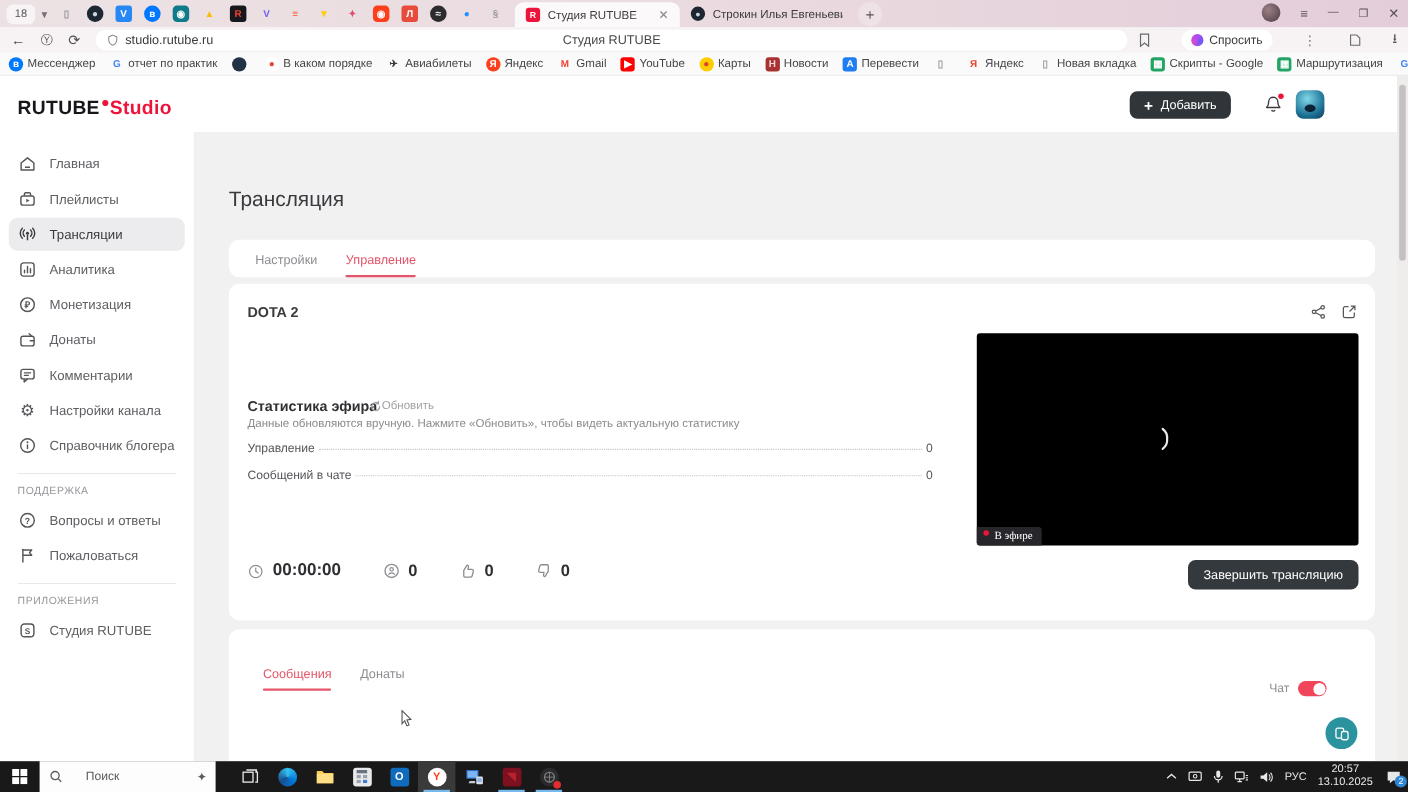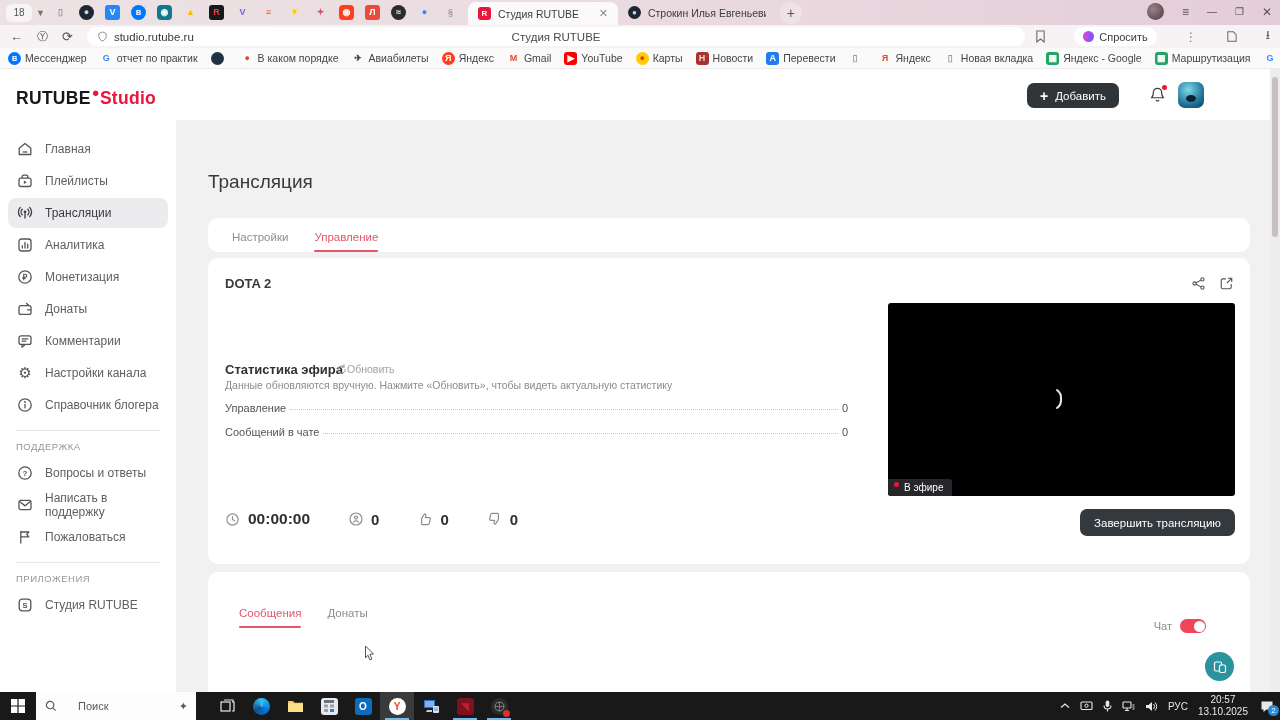--- a/index.html
+++ b/index.html
@@ -80,21 +80,21 @@
   .tb.red { color:#e4556a; }
   .tb.red .underline { position:absolute; left:0; right:0; bottom:0; height:2px; background:#e4556a; border-radius:2px; }
 
   .streamcard { margin-top:6px; height:306px; position:relative; }
   .stitle { position:absolute; left:17px; top:18px; font-size:13px; font-weight:600; color:#3a3a3e; }
   .cardicons { position:absolute; right:16px; top:18px; display:flex; gap:13px; color:#55555a; }
 
   .player { position:absolute; left:680px; top:45px; width:347px; height:193px; background:#000; border-radius:3px; }
   .spinner { position:absolute; left:167px; top:85px; }
   .livebadge { position:absolute; left:0px; bottom:0px; background:#26262b; color:#fff; font-size:10px;
-    display:flex; align-items:flex-start; gap:5px; padding:3px 8px 3px 6px; border-radius:0 3px 0 3px; }
+    display:flex; align-items:flex-start; gap:5px; padding:3px 8px 3px 6px; border-radius:0 3px 0 3px;font-family:Liberation Serif, serif; }
   .livedot { width:5px; height:5px; border-radius:50%; background:#ed143b; }
 
   .statstitle { position:absolute; left:17px; top:104px; font-size:13px; font-weight:bold; color:#313135; }
   .refresh { position:absolute; left:128px; top:105px; display:flex; align-items:center; gap:0;
     color:#a2a2a7; font-size:10.5px; }
   .statsnote { position:absolute; left:17px; top:121px; font-size:10.5px; color:#8c8c91; }
   .statrow { position:absolute; left:17px; width:623px; display:flex; align-items:baseline; font-size:11px; color:#55555a; }
   .statrow .lead { flex:1; border-bottom:1px dotted #c3c3c8; margin:0 4px; transform:translateY(-2px); }
   .statrow .val { color:#55555a; }
 
@@ -298,21 +298,21 @@
         <span class="bm-label">Яндекс</span>
       </div>
 
       <div class="bm">
         <span class="bm-ic" style="background: transparent; color: rgb(154, 154, 160); border-radius: 3px;">▯</span>
         <span class="bm-label">Новая вкладка</span>
       </div>
 
       <div class="bm">
         <span class="bm-ic" style="background: rgb(33, 164, 100); color: rgb(255, 255, 255); border-radius: 3px;">▦</span>
-        <span class="bm-label">Яндекс - Google</span>
+        <span class="bm-label">Скрипты - Google</span>
       </div>
 
       <div class="bm">
         <span class="bm-ic" style="background: rgb(33, 164, 100); color: rgb(255, 255, 255); border-radius: 3px;">▦</span>
         <span class="bm-label">Маршрутизация</span>
       </div>
 
       <div class="bm">
         <span class="bm-ic" style="background: transparent; color: rgb(66, 133, 244); border-radius: 3px;">G</span>
 
@@ -423,29 +423,20 @@
     <div class="sdivider"></div>
     <div class="shead">ПОДДЕРЖКА</div>
     <div class="sitem">
       <span class="icon">
           <svg width="18" height="18" viewBox="0 0 18 18">
             <circle cx="9" cy="9" r="6.2" fill="none" stroke="#55555a" stroke-width="1.3"></circle>
             <text x="9" y="12" font-size="8" font-weight="bold" text-anchor="middle" fill="#55555a" font-family="Liberation Sans,sans-serif">?</text>
           </svg>
         </span>
       <span>Вопросы и ответы</span>
-    </div>
-    <div class="sitem">
-      <span class="icon">
-          <svg width="18" height="18" viewBox="0 0 18 18">
-            <rect x="3" y="4.4" width="12" height="9.2" rx="1.6" fill="none" stroke="#55555a" stroke-width="1.3"></rect>
-            <path d="M3.6 5.4L9 9.8l5.4-4.4" fill="none" stroke="#55555a" stroke-width="1.3"></path>
-          </svg>
-        </span>
-      <span>Написать в поддержку</span>
     </div>
     <div class="sitem">
       <span class="icon">
           <svg width="18" height="18" viewBox="0 0 18 18">
             <path d="M4.8 15V3.4" stroke="#55555a" stroke-width="1.3" stroke-linecap="round"></path>
             <path d="M4.8 4h8l-2 2.4 2 2.4h-8" fill="none" stroke="#55555a" stroke-width="1.3" stroke-linejoin="round"></path>
           </svg>
         </span>
       <span>Пожаловаться</span>
     </div>

